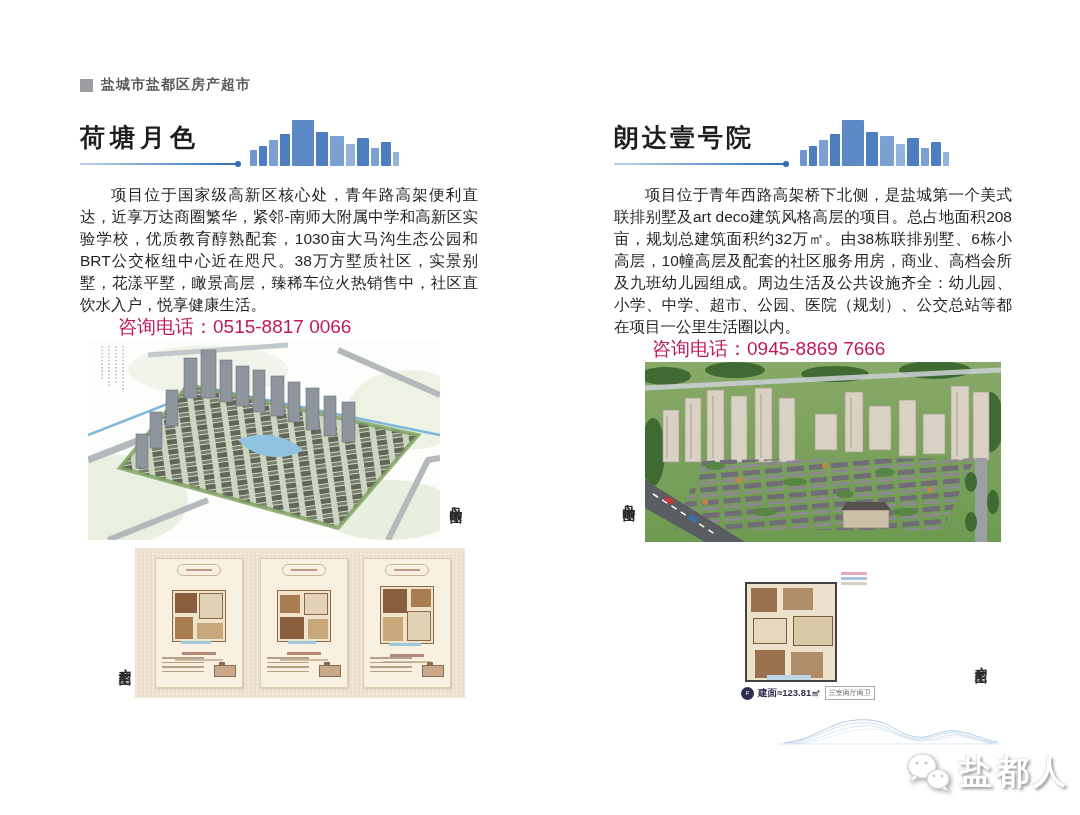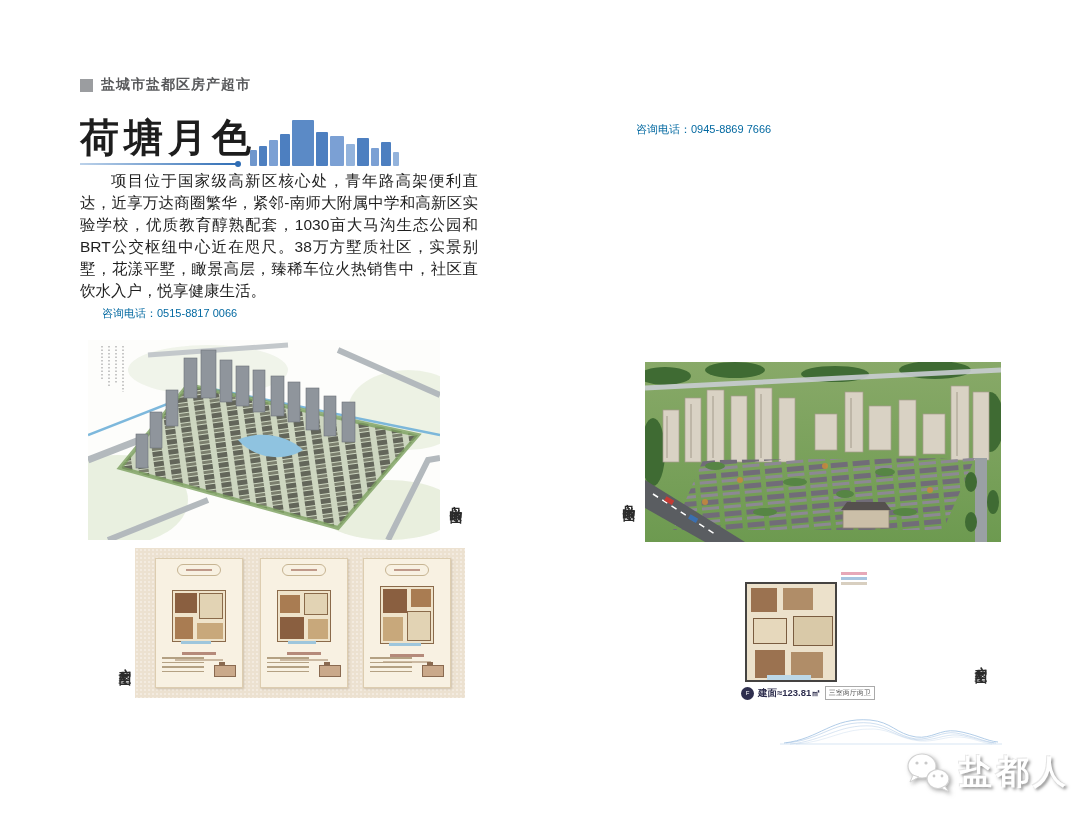--- a/index.html
+++ b/index.html
@@ -13,29 +13,29 @@
   .hdr-cn { font-size:14px; font-weight:bold; color:#595a5c; letter-spacing:1px; }
   .hdr-right { position:absolute; right:82px; top:78px; display:flex; align-items:center; gap:8px; }
   .hdr-en { font-size:8px; color:#9b9da0; letter-spacing:.8px; }
 
   
   .col { position:absolute; top:118px; width:398px; }
   .col-l { left:80px; }
   .col-r { left:614px; }
 
   .title-row { position:relative; height:52px; }
-  .proj-title { font-family:"Liberation Serif","DejaVu Serif",serif; font-size:39px; font-weight:600; color:#1d1d1d; letter-spacing:5px; line-height:40px; }
+  .proj-title { font-family:"Liberation Serif","DejaVu Serif",serif; font-size:25px; font-weight:600; color:#1d1d1d; letter-spacing:5px; line-height:40px; }
   .title-ul { position:absolute; top:45px; left:0; height:2px; background:linear-gradient(90deg,#bcd2ea,#2f6db5); }
   .title-ul::after { content:""; position:absolute; right:-3px; top:-2px; width:6px; height:6px; border-radius:50%; background:#2f6db5; }
 
   .skyline { position:absolute; top:0; display:flex; align-items:flex-end; gap:2px; height:48px; }
   .skyline span { display:inline-block; background-image:radial-gradient(rgba(255,255,255,.5) 1px, transparent 1px); background-size:3px 3px; border-radius:1px; }
 
-  .desc { margin-top:0; font-size:15.5px; line-height:22px; color:#1f1f1f; text-align:justify; text-indent:2em; }
-  .phone { font-size:11px; line-height:22px; color:#0369a1; text-indent:2em; }
+  .desc { margin-top:14px; font-size:15.5px; line-height:22px; color:#1f1f1f; text-align:justify; text-indent:2em; }
+  .phone { font-size:19px; line-height:22px; color:#be185d; text-indent:2em; }
 
   
   .aerial { position:absolute; }
   .v-label { position:absolute; writing-mode:vertical-rl; font-size:12.5px; font-weight:bold; color:#2b2b2b; letter-spacing:3px; }
 
   
   .fp-panel { position:absolute; left:135px; top:548px; width:330px; height:150px; background:#ece1d0;
               background-image:radial-gradient(rgba(255,255,255,.35) 1px, transparent 1px); background-size:4px 4px; }
   .fp-card { position:absolute; top:10px; width:88px; height:130px; background:#f8f1e2; border:1px solid #ddcdb0; box-shadow:1px 1px 2px rgba(150,130,100,.35); padding:5px 6px; }
   .fp-badge { width:44px; height:12px; margin:0 auto; border:1px solid #c6b492; border-radius:6px; position:relative; }
@@ -208,20 +208,39 @@
             <i></i>
             <i></i>
           </div>
         <div class="fp-bldg"></div>
       </div>
     </div>
   </div>
   <div class="v-label" style="left:116px;top:658px;">户型图</div>
 
   <div class="col col-r">
+    <div class="title-row">
+      <span class="proj-title" style="letter-spacing:3px;">朗达壹号院</span>
+      <div class="title-ul" style="width:172px;"></div>
+      <div class="skyline" style="left:186px;">
+        <span style="width:7px;height:16px;background:#6f97cd;"></span>
+        <span style="width:8px;height:20px;background:#4d7fc0;"></span>
+        <span style="width:9px;height:26px;background:#7ba0d4;"></span>
+        <span style="width:10px;height:32px;background:#4d7fc0;"></span>
+        <span style="width:22px;height:46px;background:#5b8ac6;"></span>
+        <span style="width:12px;height:34px;background:#4d7fc0;"></span>
+        <span style="width:14px;height:30px;background:#7ba0d4;"></span>
+        <span style="width:9px;height:22px;background:#93b3dc;"></span>
+        <span style="width:12px;height:28px;background:#4d7fc0;"></span>
+        <span style="width:8px;height:18px;background:#7ba0d4;"></span>
+        <span style="width:10px;height:24px;background:#4d7fc0;"></span>
+        <span style="width:6px;height:14px;background:#93b3dc;"></span>
+      </div>
+    </div>
+    <p class="desc">项目位于青年西路高架桥下北侧，是盐城第一个美式联排别墅及art deco建筑风格高层的项目。总占地面积208亩，规划总建筑面积约32万㎡。由38栋联排别墅、6栋小高层，10幢高层及配套的社区服务用房，商业、高档会所及九班幼儿园组成。周边生活及公共设施齐全：幼儿园、小学、中学、超市、公园、医院（规划）、公交总站等都在项目一公里生活圈以内。</p>
     <p class="phone">咨询电话：0945-8869 7666</p>
   </div>
 
   <div class="aerial" style="left:645px;top:362px;">
     <svg width="356" height="180" viewBox="0 0 356 180">
       <defs>
         <linearGradient id="grass" x1="0" y1="0" x2="0" y2="1">
           <stop offset="0" stop-color="#88a968"></stop>
             <stop offset="1" stop-color="#6d9a50"></stop>
         </linearGradient>

